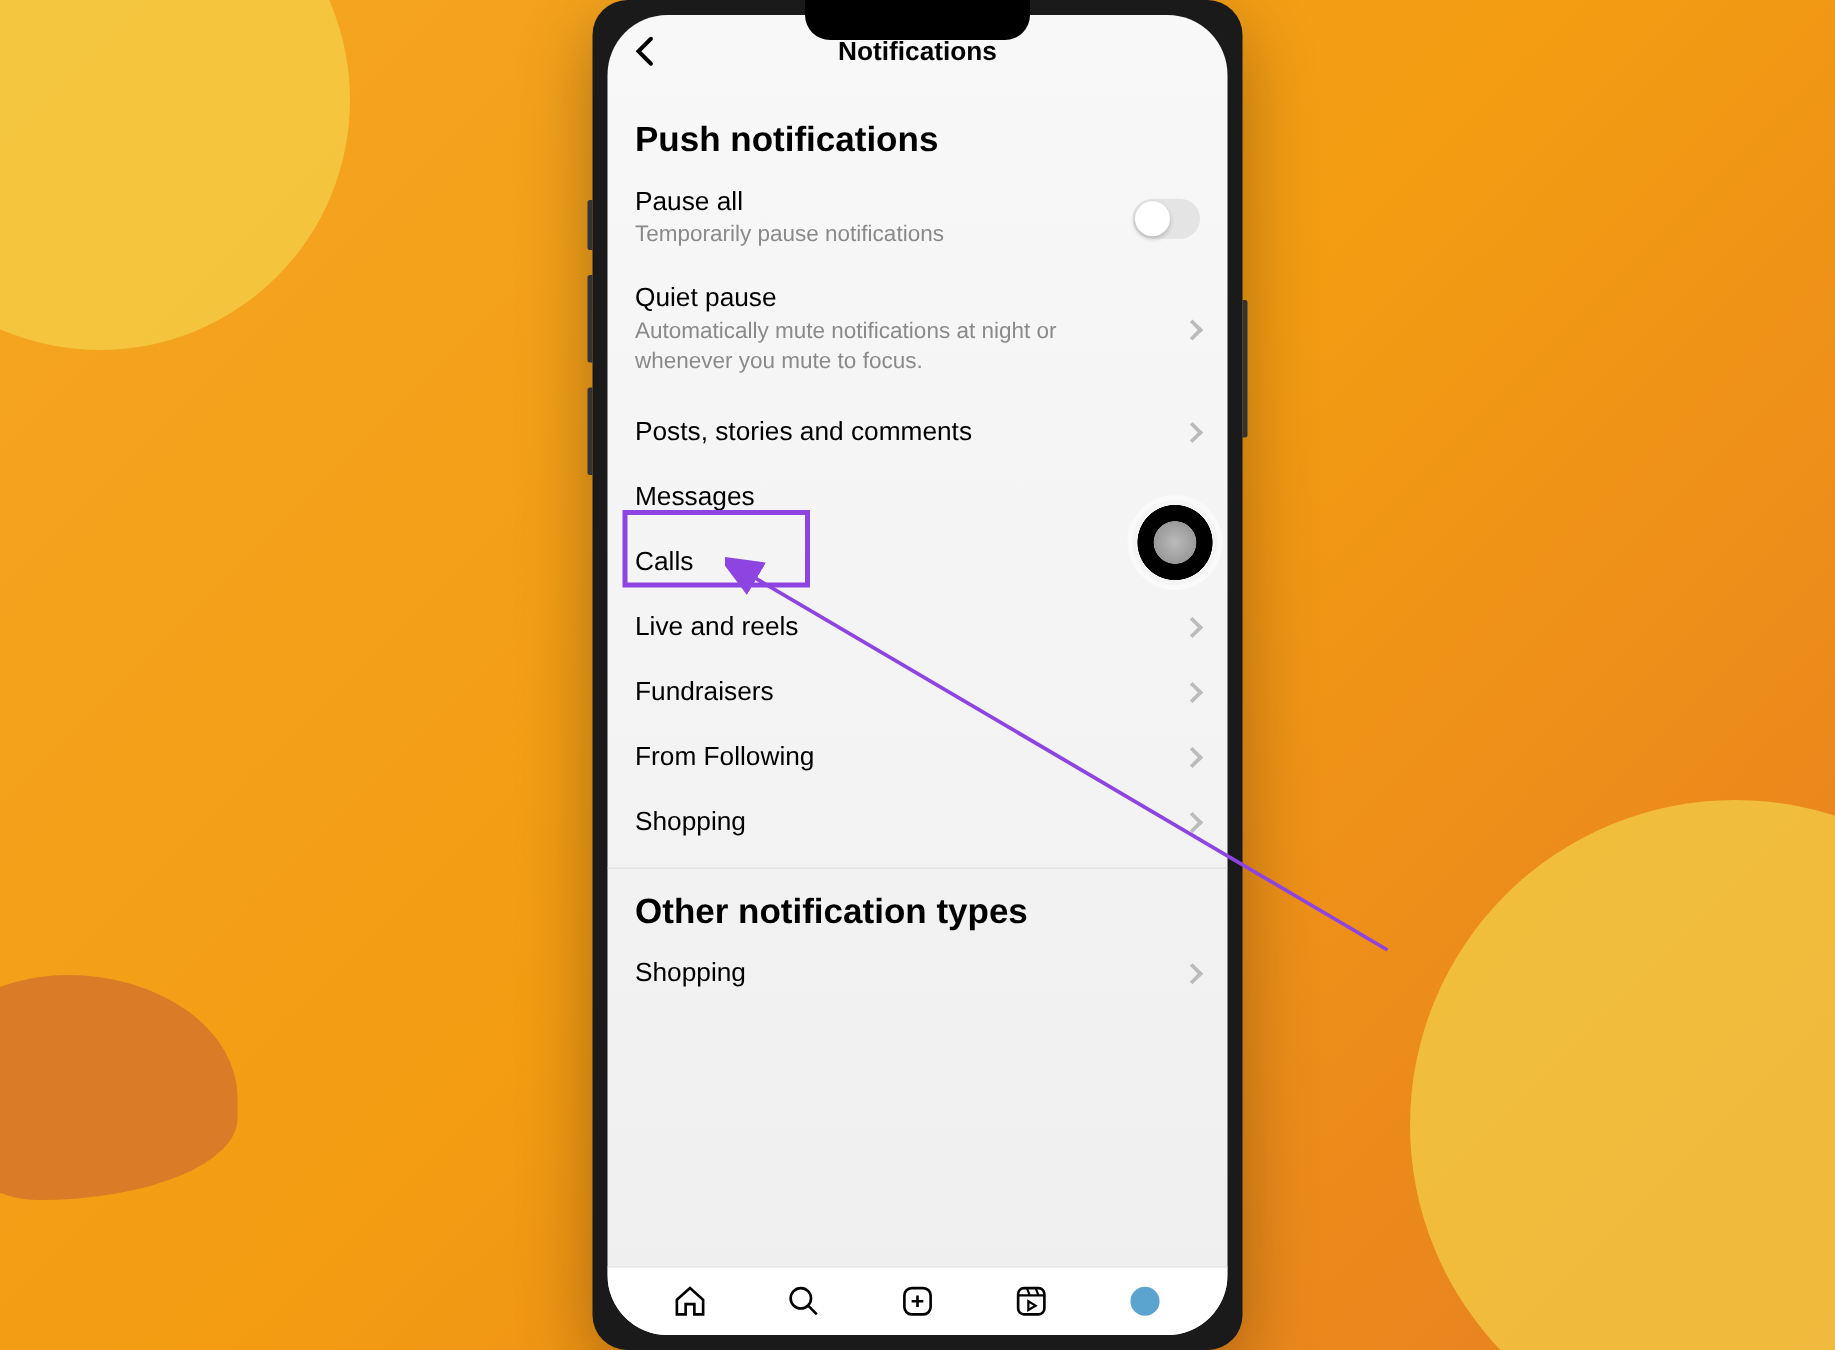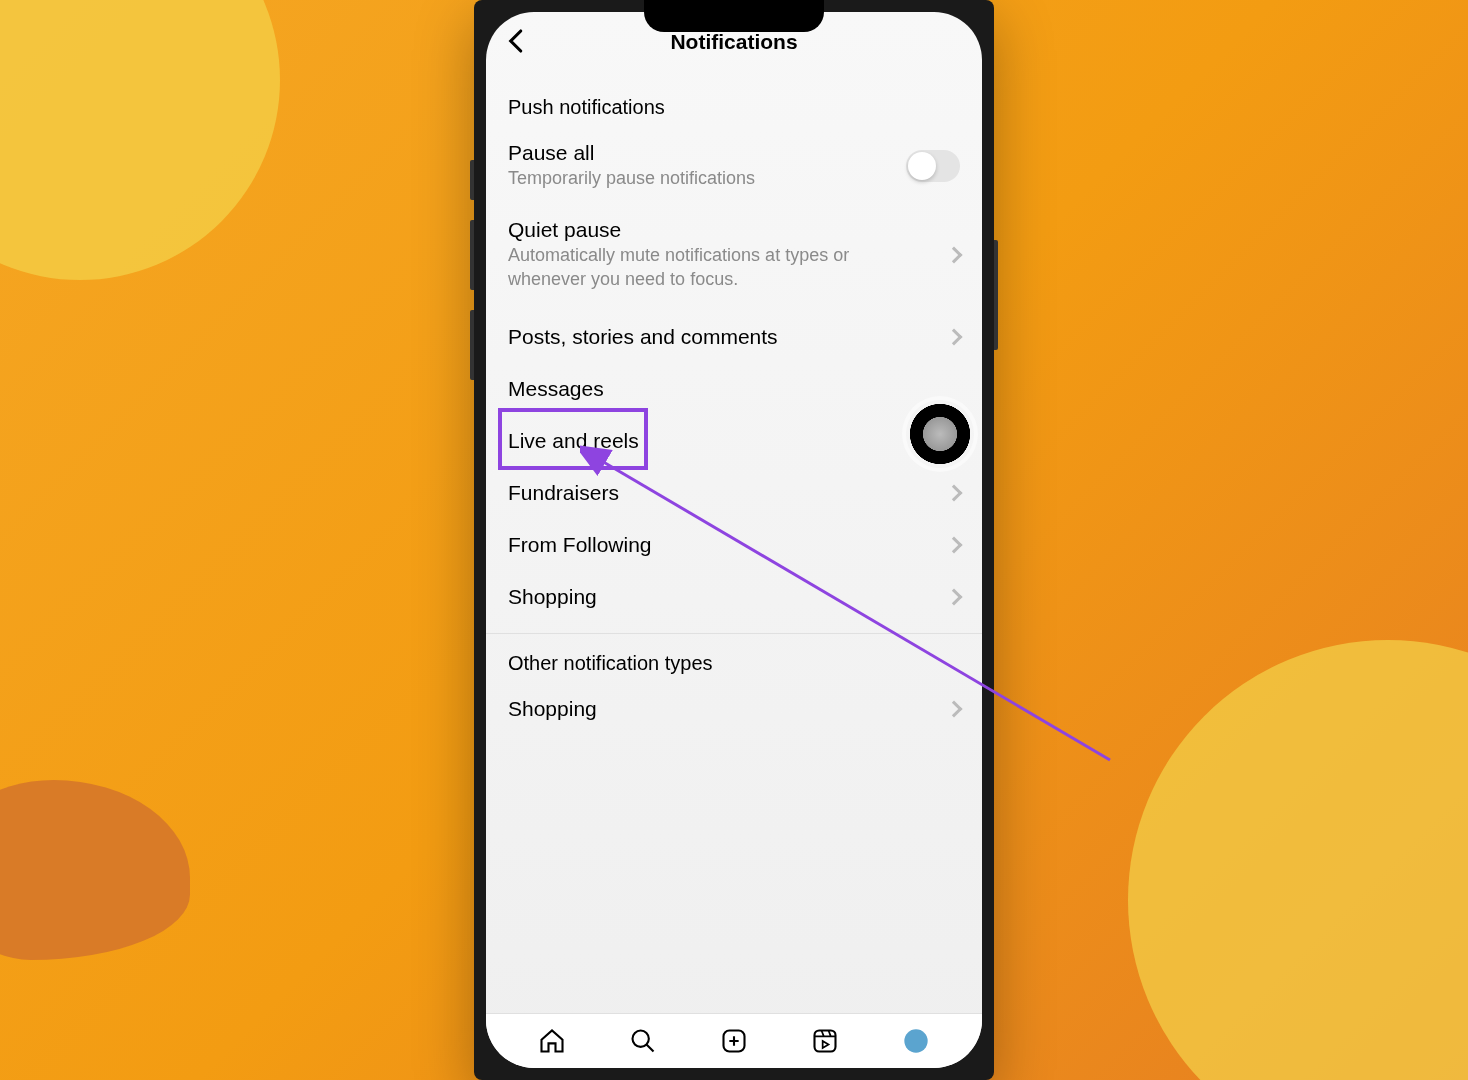--- a/index.html
+++ b/index.html
@@ -45,21 +45,21 @@
       width: 250px;
       height: 180px;
       background: #d97b27;
       border-radius: 50% 60% 70% 40% / 50% 60% 40% 60%;
     }
     .phone-frame {
       position: relative;
       width: 520px;
       height: 1080px;
       background: #1a1a1a;
-      border-radius: 8px;
+      border-radius: 28px;
       padding: 12px;
       box-shadow: 0 20px 60px rgba(0,0,0,0.3);
       z-index: 10;
     }
     .phone-frame::before {
       content: '';
       position: absolute;
       top: 0;
       left: 50%;
       transform: translateX(-50%);
@@ -127,22 +127,22 @@
       width: 30px;
       height: 30px;
       cursor: pointer;
     }
     .header-title {
       font-size: 21px;
       font-weight: 700;
       color: #000;
     }
     .section-title {
-      font-size: 20px;
-      font-weight: 400;
+      font-size: 28px;
+      font-weight: 700;
       color: #000;
       padding: 28px 22px 8px;
     }
     .row {
       padding: 14px 22px 14px 22px;
       display: flex;
       align-items: center;
       justify-content: space-between;
       cursor: pointer;
     }
@@ -261,40 +261,46 @@
       <div class="row-text">
         <div class="row-label">Pause all</div>
         <div class="row-sublabel">Temporarily pause notifications</div>
       </div>
       <div class="toggle"></div>
     </div>
 
     <div class="row" style="padding-bottom:20px;">
       <div class="row-text">
         <div class="row-label">Quiet pause</div>
-        <div class="row-sublabel">Automatically mute notifications at types or whenever you need to focus.</div>
+        <div class="row-sublabel">Automatically mute notifications at night or whenever you mute to focus.</div>
       </div>
       <div class="chevron"></div>
     </div>
 
     <div class="row">
       <div class="row-text">
           <div class="row-label">Posts, stories and comments</div>
         </div>
       <div class="chevron"></div>
     </div>
 
 
     <div class="row">
       <div class="row-text">
           <div class="row-label">Messages</div>
         </div>
       <div class="chevron" style="opacity:0"></div>
     </div>
 
+    <div class="row">
+      <div class="row-text">
+          <div class="row-label">Calls</div>
+        </div>
+      <div class="chevron"></div>
+    </div>
 
     <div class="row">
       <div class="row-text">
           <div class="row-label">Live and reels</div>
         </div>
       <div class="chevron"></div>
     </div>
 
     <div class="row">
       <div class="row-text">

